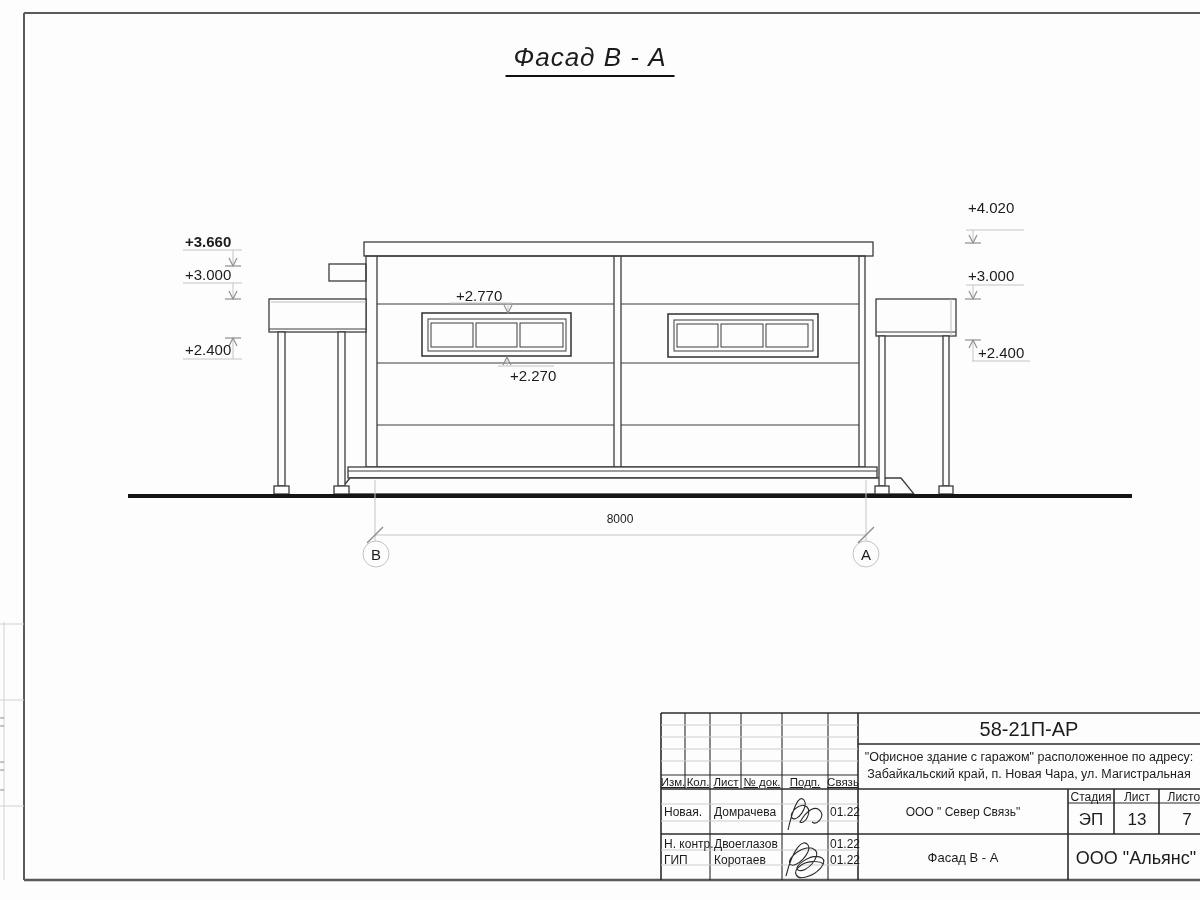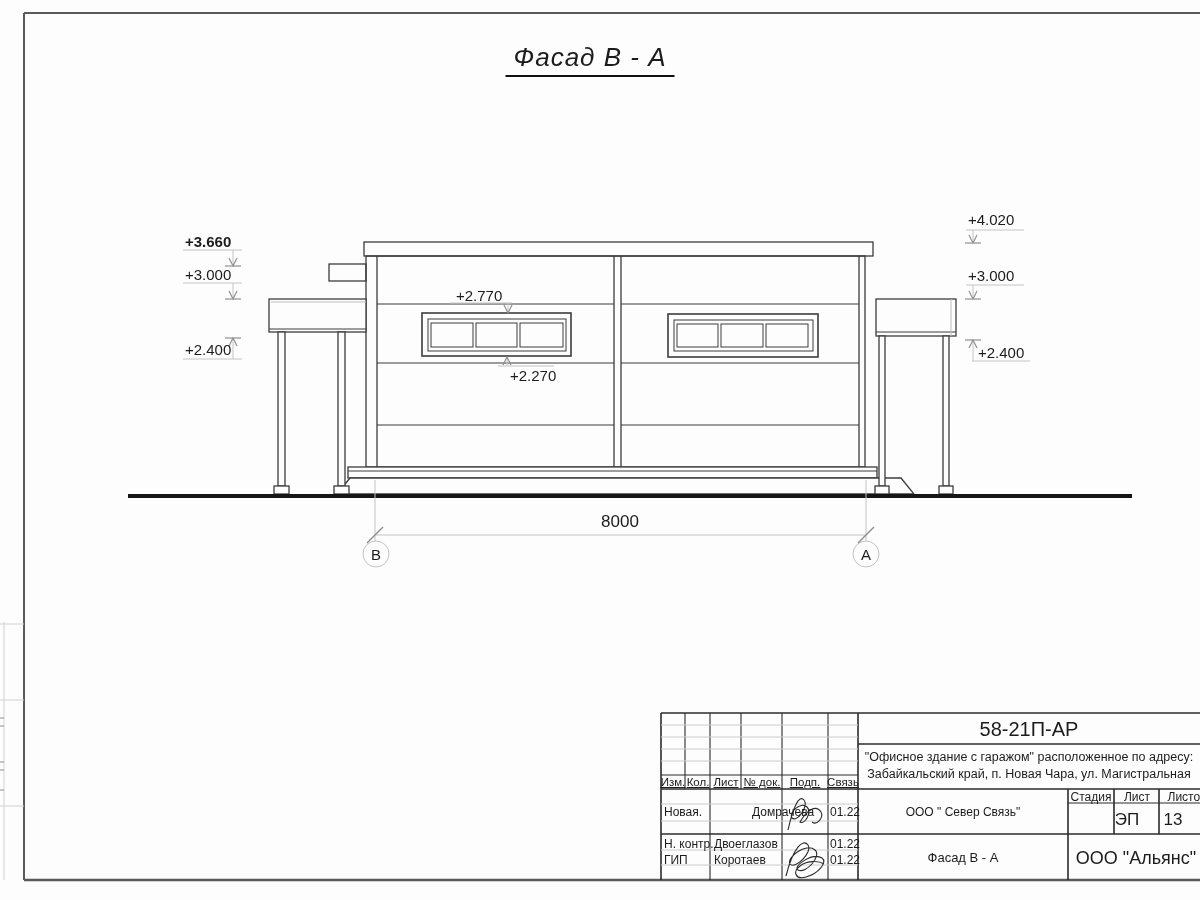--- a/index.html
+++ b/index.html
@@ -9,29 +9,29 @@
     font-family:"Liberation Sans", sans-serif;
     color:#1c1c1c;
   }
   svg{position:absolute;left:0;top:0;}
   .lbl{position:absolute;white-space:nowrap;color:#1c1c1c;font-size:15px;line-height:1;}
   .ctr{transform:translateX(-50%);}
   .page-title{
     font-size:26px;font-style:italic;letter-spacing:1px;
     border-bottom:2px solid #111;padding:0 8px 5px 8px;
   }
-  .dim-num{font-size:17px;}
+  .dim-num{font-size:12px;}
   .axis-letter{font-size:15px;transform:translate(-50%,-50%);}
   
   .tb{position:absolute;white-space:nowrap;font-size:12px;line-height:1;}
   .tb-ctr{transform:translateX(-50%);}
   .tb-doc{font-size:20px;}
   .tb-addr{font-size:12.5px;}
   .tb-small{font-size:11.5px;text-decoration:underline;}
-  .tb-big{font-size:17px;margin-left:36px;}
+  .tb-big{font-size:17px;}
   .tb-org{font-size:18px;}
 </style>
 </head>
 <body>
 
 <svg width="1200" height="900" viewBox="0 0 1200 900">
 
   <g stroke="#5a5a5a" stroke-width="2" fill="none">
     <line x1="24" y1="13" x2="1200" y2="13"></line>
     <line x1="24" y1="13" x2="24" y2="880"></line>
@@ -210,21 +210,21 @@
     <path d="M786,876 C793,848 803,838 808,845 C813,852 795,870 790,864 C786,858 806,842 815,850 C822,856 806,874 798,870 C792,867 812,852 822,858 C828,862 818,874 806,877 C796,880 792,872 800,866 C806,861 818,860 824,864"></path>
   </g>
 </svg>
 
 <div class="lbl ctr page-title" style="left:590px;top:44px;">Фасад В - А</div>
 
 <div class="lbl" style="left:185px;top:234px;font-weight:bold;">+3.660</div>
 <div class="lbl" style="left:185px;top:267px;">+3.000</div>
 <div class="lbl" style="left:185px;top:342px;">+2.400</div>
 
-<div class="lbl" style="left:968px;top:212px;">+4.020</div>
+<div class="lbl" style="left:968px;top:200px;">+4.020</div>
 <div class="lbl" style="left:968px;top:268px;">+3.000</div>
 <div class="lbl" style="left:978px;top:345px;">+2.400</div>
 
 <div class="lbl" style="left:456px;top:288px;">+2.770</div>
 <div class="lbl" style="left:510px;top:368px;">+2.270</div>
 
 <div class="lbl ctr dim-num" style="left:620px;top:513px;">8000</div>
 <div class="lbl axis-letter" style="left:376px;top:554px;">В</div>
 <div class="lbl axis-letter" style="left:866px;top:554px;">А</div>
 
@@ -236,21 +236,21 @@
   <div class="tb tb-ctr tb-addr" style="left:1029px;top:768px;">Забайкальский край, п. Новая Чара, ул. Магистральная</div>
 
   <div class="tb tb-ctr tb-small" style="left:673px;top:777px;">Изм.</div>
   <div class="tb tb-ctr tb-small" style="left:698px;top:777px;">Кол.</div>
   <div class="tb tb-ctr tb-small" style="left:726px;top:777px;">Лист</div>
   <div class="tb tb-ctr tb-small" style="left:762px;top:777px;">№ док.</div>
   <div class="tb tb-ctr tb-small" style="left:805px;top:777px;">Подп.</div>
   <div class="tb tb-ctr tb-small" style="left:843px;top:777px;">Связь</div>
 
   <div class="tb" style="left:664px;top:806px;">Новая.</div>
-  <div class="tb" style="left:752px;top:806px;">Домрачева</div>
+  <div class="tb" style="left:714px;top:806px;">Домрачева</div>
   <div class="tb" style="left:830px;top:806px;">01.22</div>
 
   <div class="tb" style="left:664px;top:838px;text-align:right;">Н. контр.</div>
   <div class="tb" style="left:714px;top:838px;">Двоеглазов</div>
   <div class="tb" style="left:830px;top:838px;">01.22</div>
 
   <div class="tb" style="left:664px;top:854px;">ГИП</div>
   <div class="tb" style="left:714px;top:854px;">Коротаев</div>
   <div class="tb" style="left:830px;top:854px;">01.22</div>
 

